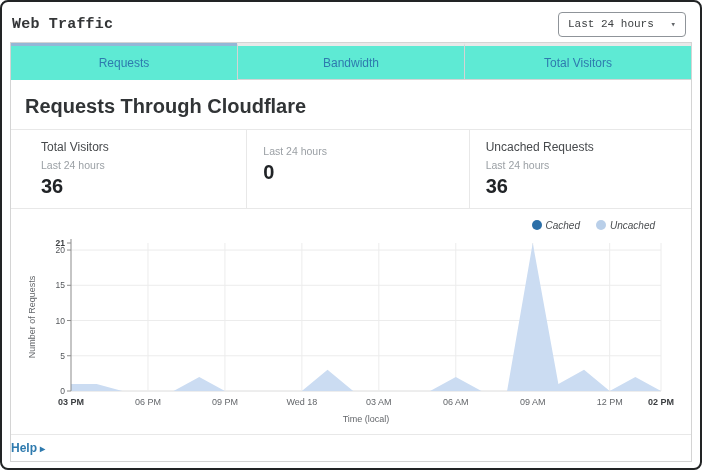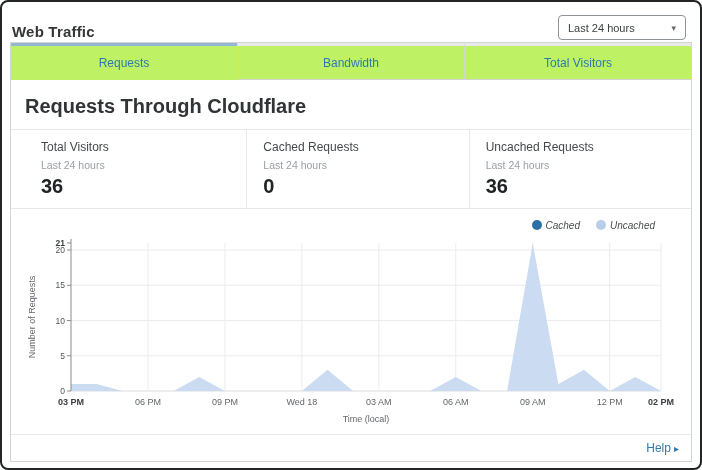--- a/index.html
+++ b/index.html
@@ -13,22 +13,23 @@
     width: 702px; height: 470px;
     border: 2px solid #222425;
     border-radius: 8px;
     background: #ffffff;
     padding: 6px;
     display: flex; flex-direction: column;
   }
   
   .hdr {
     height: 32px; flex: 0 0 32px;
-    display: flex; align-items: flex-end; justify-content: space-between;
+    display: flex; align-items: center; justify-content: space-between;
     padding: 0 8px 0 4px;
+    font-family: Liberation Mono, monospace;
   }
   .hdr h1 { font-size: 15px; font-weight: bold; color: #333537; letter-spacing: .2px; }
   .select {
     width: 128px; height: 25px;
     border: 1px solid #8f9499; border-radius: 4px;
     display: flex; align-items: center; justify-content: space-between;
     padding: 0 9px; font-size: 11px; color: #3d4042; background: #fff;
     cursor: pointer;
   }
   .select .caret { font-size: 9px; color: #63666a; }
@@ -41,21 +42,21 @@
     background: #fff;
     min-height: 0;
   }
   .tabs { display: flex; flex: 0 0 37px; height: 37px; }
   .tab {
     flex: 1 1 0;
     display: flex; align-items: center; justify-content: center;
     font-size: 12px; color: #2e7aae;
     border-top: 3px solid #e9e9e9;
     border-bottom: 1px solid #d4d4d4;
-    cursor: pointer; background: #bef264;
+    cursor: pointer; background: #5eead4;
   }
   .tab + .tab { border-left: 1px solid #d4d4d4; }
   .tab.active { border-top: 3px solid #94b7d6; border-bottom: none; }
   
   .content { flex: 1 1 auto; display: flex; flex-direction: column; min-height: 0; }
   .section-title {
     font-size: 20px; font-weight: bold; color: #313436;
     padding: 15px 14px 11px 14px;
   }
   .stats {
@@ -75,22 +76,23 @@
   .legend {
     display: flex; justify-content: flex-end; align-items: center;
     gap: 16px; height: 16px; margin-right: 22px; margin-top: 2px; font-style: italic;
   }
   .legend-item { display: flex; align-items: center; gap: 4px; font-size: 10px; color: #4a4d50; }
   .legend-dot { width: 10px; height: 10px; border-radius: 50%; display: inline-block; }
   
   .footer {
     flex: 0 0 27px;
     border-top: 1px solid #e8e8e8;
-    display: flex; align-items: center; justify-content: flex-end;
+    display: flex; align-items: center; justify-content: flex-start;
     padding-right: 12px;
+    font-weight: bold;
   }
   .help-link {
     font-size: 12px; color: #2e7aae; text-decoration: none;
     display: flex; align-items: center; gap: 3px; cursor: pointer;
   }
   .help-link .tri { font-size: 10px; }
 </style>
 </head>
 <body>
 
@@ -121,21 +123,20 @@
     <div class="content">
       <div class="section-title">Requests Through Cloudflare</div>
 
       <div class="stats">
         <div class="stat-cell">
           <div class="stat-title">Total Visitors</div>
           <div class="stat-sub">Last 24 hours</div>
           <div class="stat-value">36</div>
         </div>
         <div class="stat-cell">
-          <div class="stat-title">Cached Requests</div>
           <div class="stat-sub">Last 24 hours</div>
           <div class="stat-value">0</div>
         </div>
         <div class="stat-cell">
           <div class="stat-title">Uncached Requests</div>
           <div class="stat-sub">Last 24 hours</div>
           <div class="stat-value">36</div>
         </div>
       </div>
 

